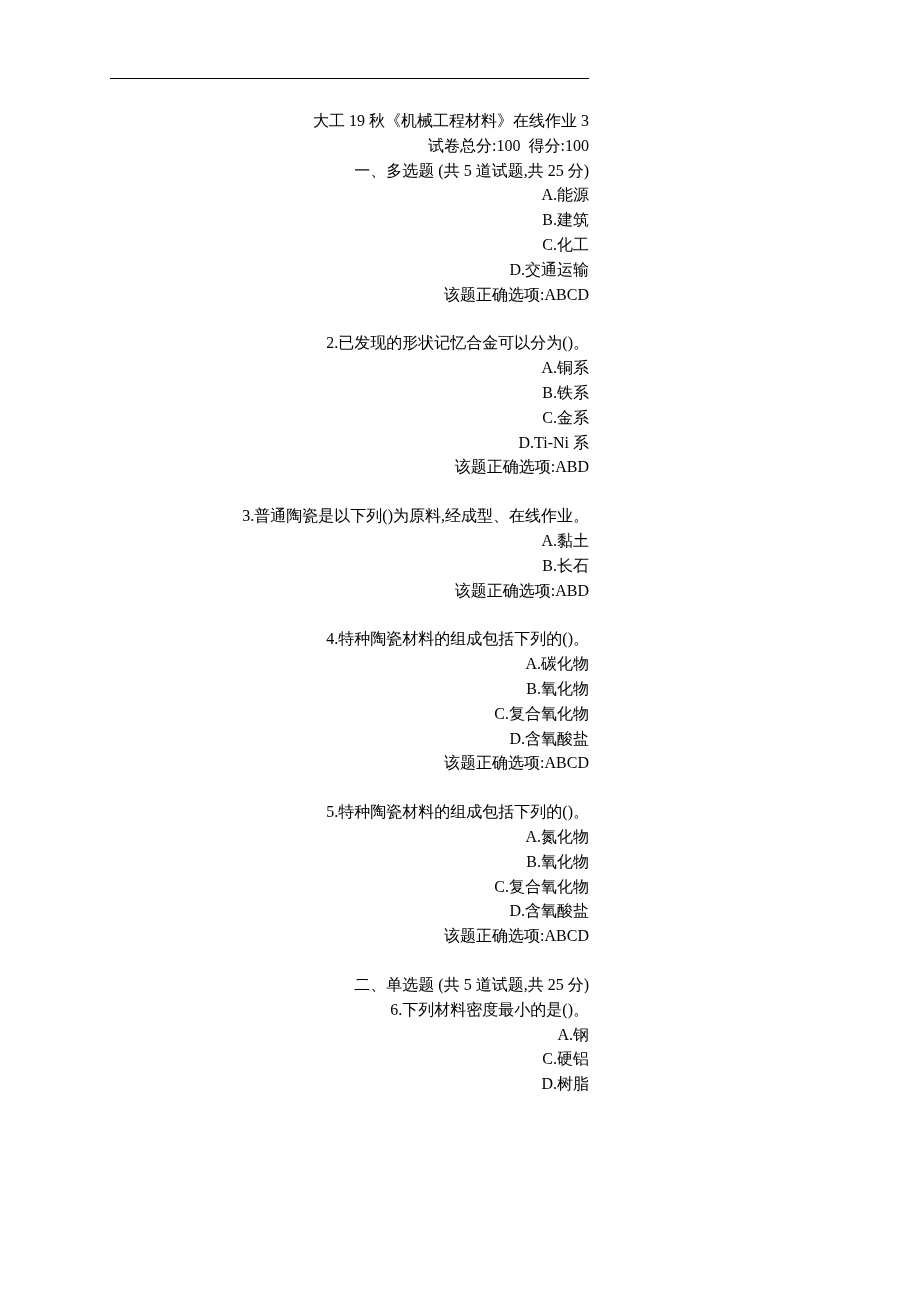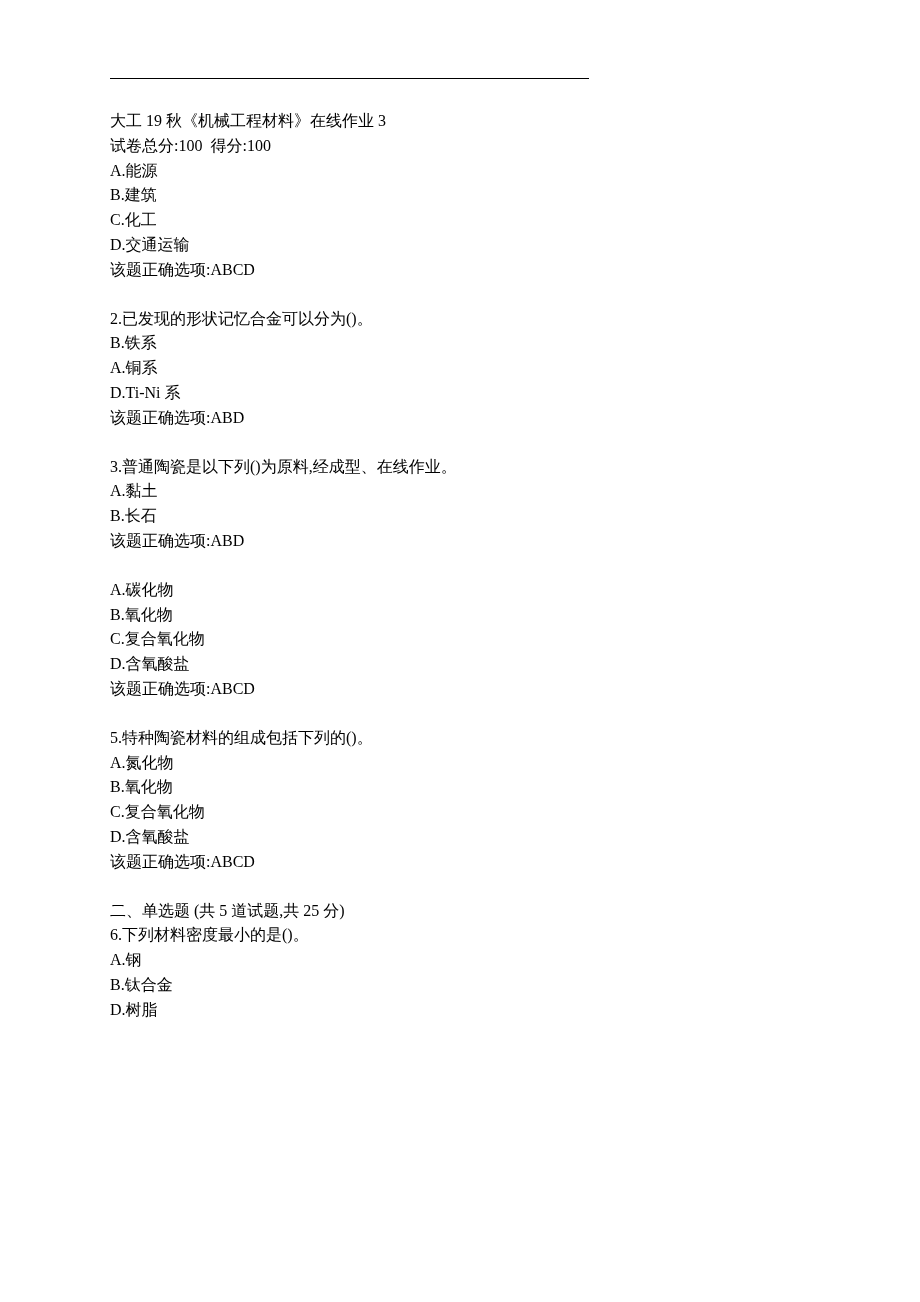--- a/index.html
+++ b/index.html
@@ -9,20 +9,21 @@
     font-family: "SimSun", "宋体", serif;
     font-size: 16px;
     line-height: 1.55;
     color: #000000;
   }
   .page {
     width: 749px;
     min-height: 1302px;
     box-sizing: border-box;
     padding: 78px 160px 0 110px;
+    text-align: right;
   }
   .rule {
     border-top: 1.5px solid #000;
     margin-bottom: 30px;
   }
   .line {
     white-space: pre-wrap;
   }
   .blank {
     height: 24px;
@@ -31,49 +32,52 @@
 </head>
 <body>
 
 <div class="page">
   <div class="rule"></div>
 
   <div class="line">大工 19 秋《机械工程材料》在线作业 3</div>
   <div class="line">试卷总分:100  得分:100</div>
 
   <div id="sections">
+      <div class="line">一、多选题 (共 5 道试题,共 25 分)</div>
       <div class="line"><span>A</span><span>.</span><span>能源</span></div>
       <div class="line"><span>B</span><span>.</span><span>建筑</span></div>
       <div class="line"><span>C</span><span>.</span><span>化工</span></div>
       <div class="line"><span>D</span><span>.</span><span>交通运输</span></div>
       <div class="line"><span>该题正确选项:</span><span>ABCD</span></div>
       <div class="blank"></div>
       <div class="line"><span>2</span><span>.</span><span>已发现的形状记忆合金可以分为()。</span></div>
+      <div class="line"><span>A</span><span>.</span><span>铜系</span></div>
       <div class="line"><span>B</span><span>.</span><span>铁系</span></div>
-      <div class="line"><span>A</span><span>.</span><span>铜系</span></div>
+      <div class="line"><span>C</span><span>.</span><span>金系</span></div>
       <div class="line"><span>D</span><span>.</span><span>Ti-Ni 系</span></div>
       <div class="line"><span>该题正确选项:</span><span>ABD</span></div>
       <div class="blank"></div>
       <div class="line"><span>3</span><span>.</span><span>普通陶瓷是以下列()为原料,经成型、在线作业。</span></div>
       <div class="line"><span>A</span><span>.</span><span>黏土</span></div>
       <div class="line"><span>B</span><span>.</span><span>长石</span></div>
       <div class="line"><span>该题正确选项:</span><span>ABD</span></div>
       <div class="blank"></div>
+      <div class="line"><span>4</span><span>.</span><span>特种陶瓷材料的组成包括下列的()。</span></div>
       <div class="line"><span>A</span><span>.</span><span>碳化物</span></div>
       <div class="line"><span>B</span><span>.</span><span>氧化物</span></div>
       <div class="line"><span>C</span><span>.</span><span>复合氧化物</span></div>
       <div class="line"><span>D</span><span>.</span><span>含氧酸盐</span></div>
       <div class="line"><span>该题正确选项:</span><span>ABCD</span></div>
       <div class="blank"></div>
       <div class="line"><span>5</span><span>.</span><span>特种陶瓷材料的组成包括下列的()。</span></div>
       <div class="line"><span>A</span><span>.</span><span>氮化物</span></div>
       <div class="line"><span>B</span><span>.</span><span>氧化物</span></div>
       <div class="line"><span>C</span><span>.</span><span>复合氧化物</span></div>
       <div class="line"><span>D</span><span>.</span><span>含氧酸盐</span></div>
       <div class="line"><span>该题正确选项:</span><span>ABCD</span></div>
       <div class="blank"></div>
       <div class="line">二、单选题 (共 5 道试题,共 25 分)</div>
       <div class="line"><span>6</span><span>.</span><span>下列材料密度最小的是()。</span></div>
       <div class="line"><span>A</span><span>.</span><span>钢</span></div>
-      <div class="line"><span>B</span><span>.</span><span>钛合金</span></div>
+      <div class="line"><span>C</span><span>.</span><span>硬铝</span></div>
       <div class="line"><span>D</span><span>.</span><span>树脂</span></div>
     </div>
 </div>
 
 </body></html>

